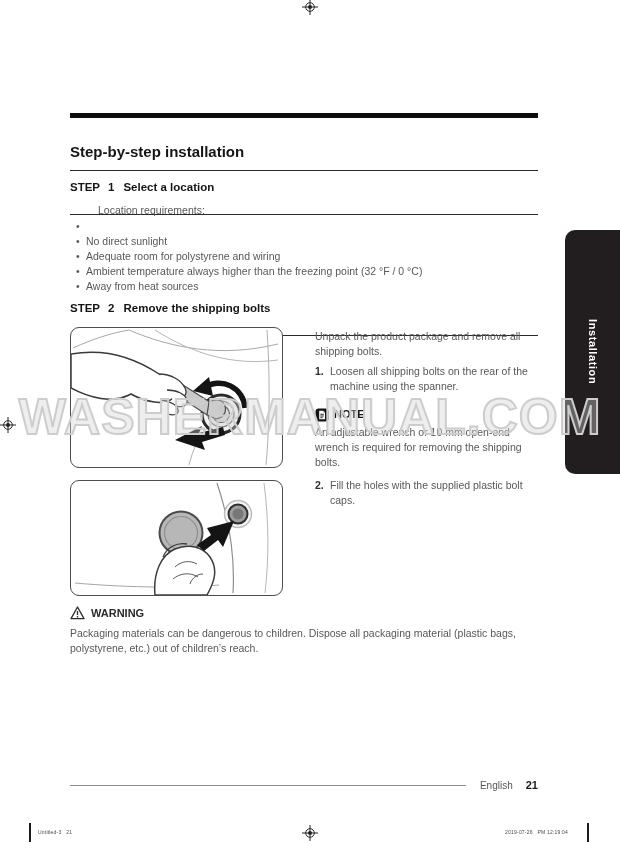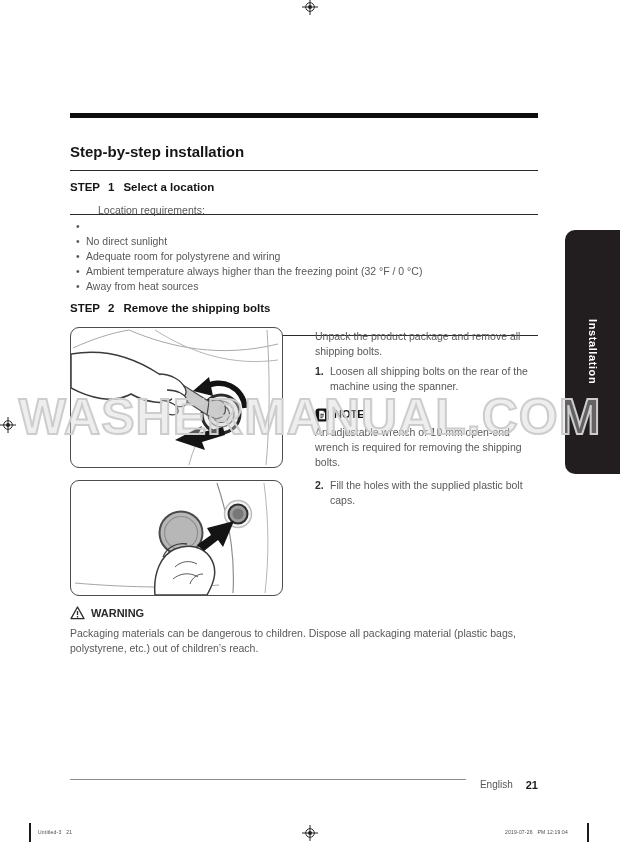--- a/index.html
+++ b/index.html
@@ -57,21 +57,21 @@
   }
   
   .side-tab{
     position:absolute;right:0;top:230px;width:55px;height:244px;background:#221e20;
     border-radius:10px 0 0 10px;z-index:4;display:flex;align-items:center;justify-content:center;
   }
   .side-tab span{
     writing-mode:vertical-rl;color:#ffffff;font-size:11px;font-weight:bold;letter-spacing:.6px;
   }
   
-  .footer{position:absolute;left:70px;top:779px;width:468px;display:flex;}
+  .footer{position:absolute;left:70px;top:779px;width:468px;display:flex;align-items:center;}
   .footer .line{flex:1;height:1px;background:#8d8d8d;margin-right:14px;}
   .footer .lang{font-size:10px;color:#55565a;}
   .footer .pnum{font-size:11px;font-weight:bold;color:#1a1a1a;margin-left:13px;}
 </style>
 </head>
 <body>
 
 <div class="page">
 
   <svg class="regmark" style="left:302px;top:-1px;" viewBox="0 0 16 16">

